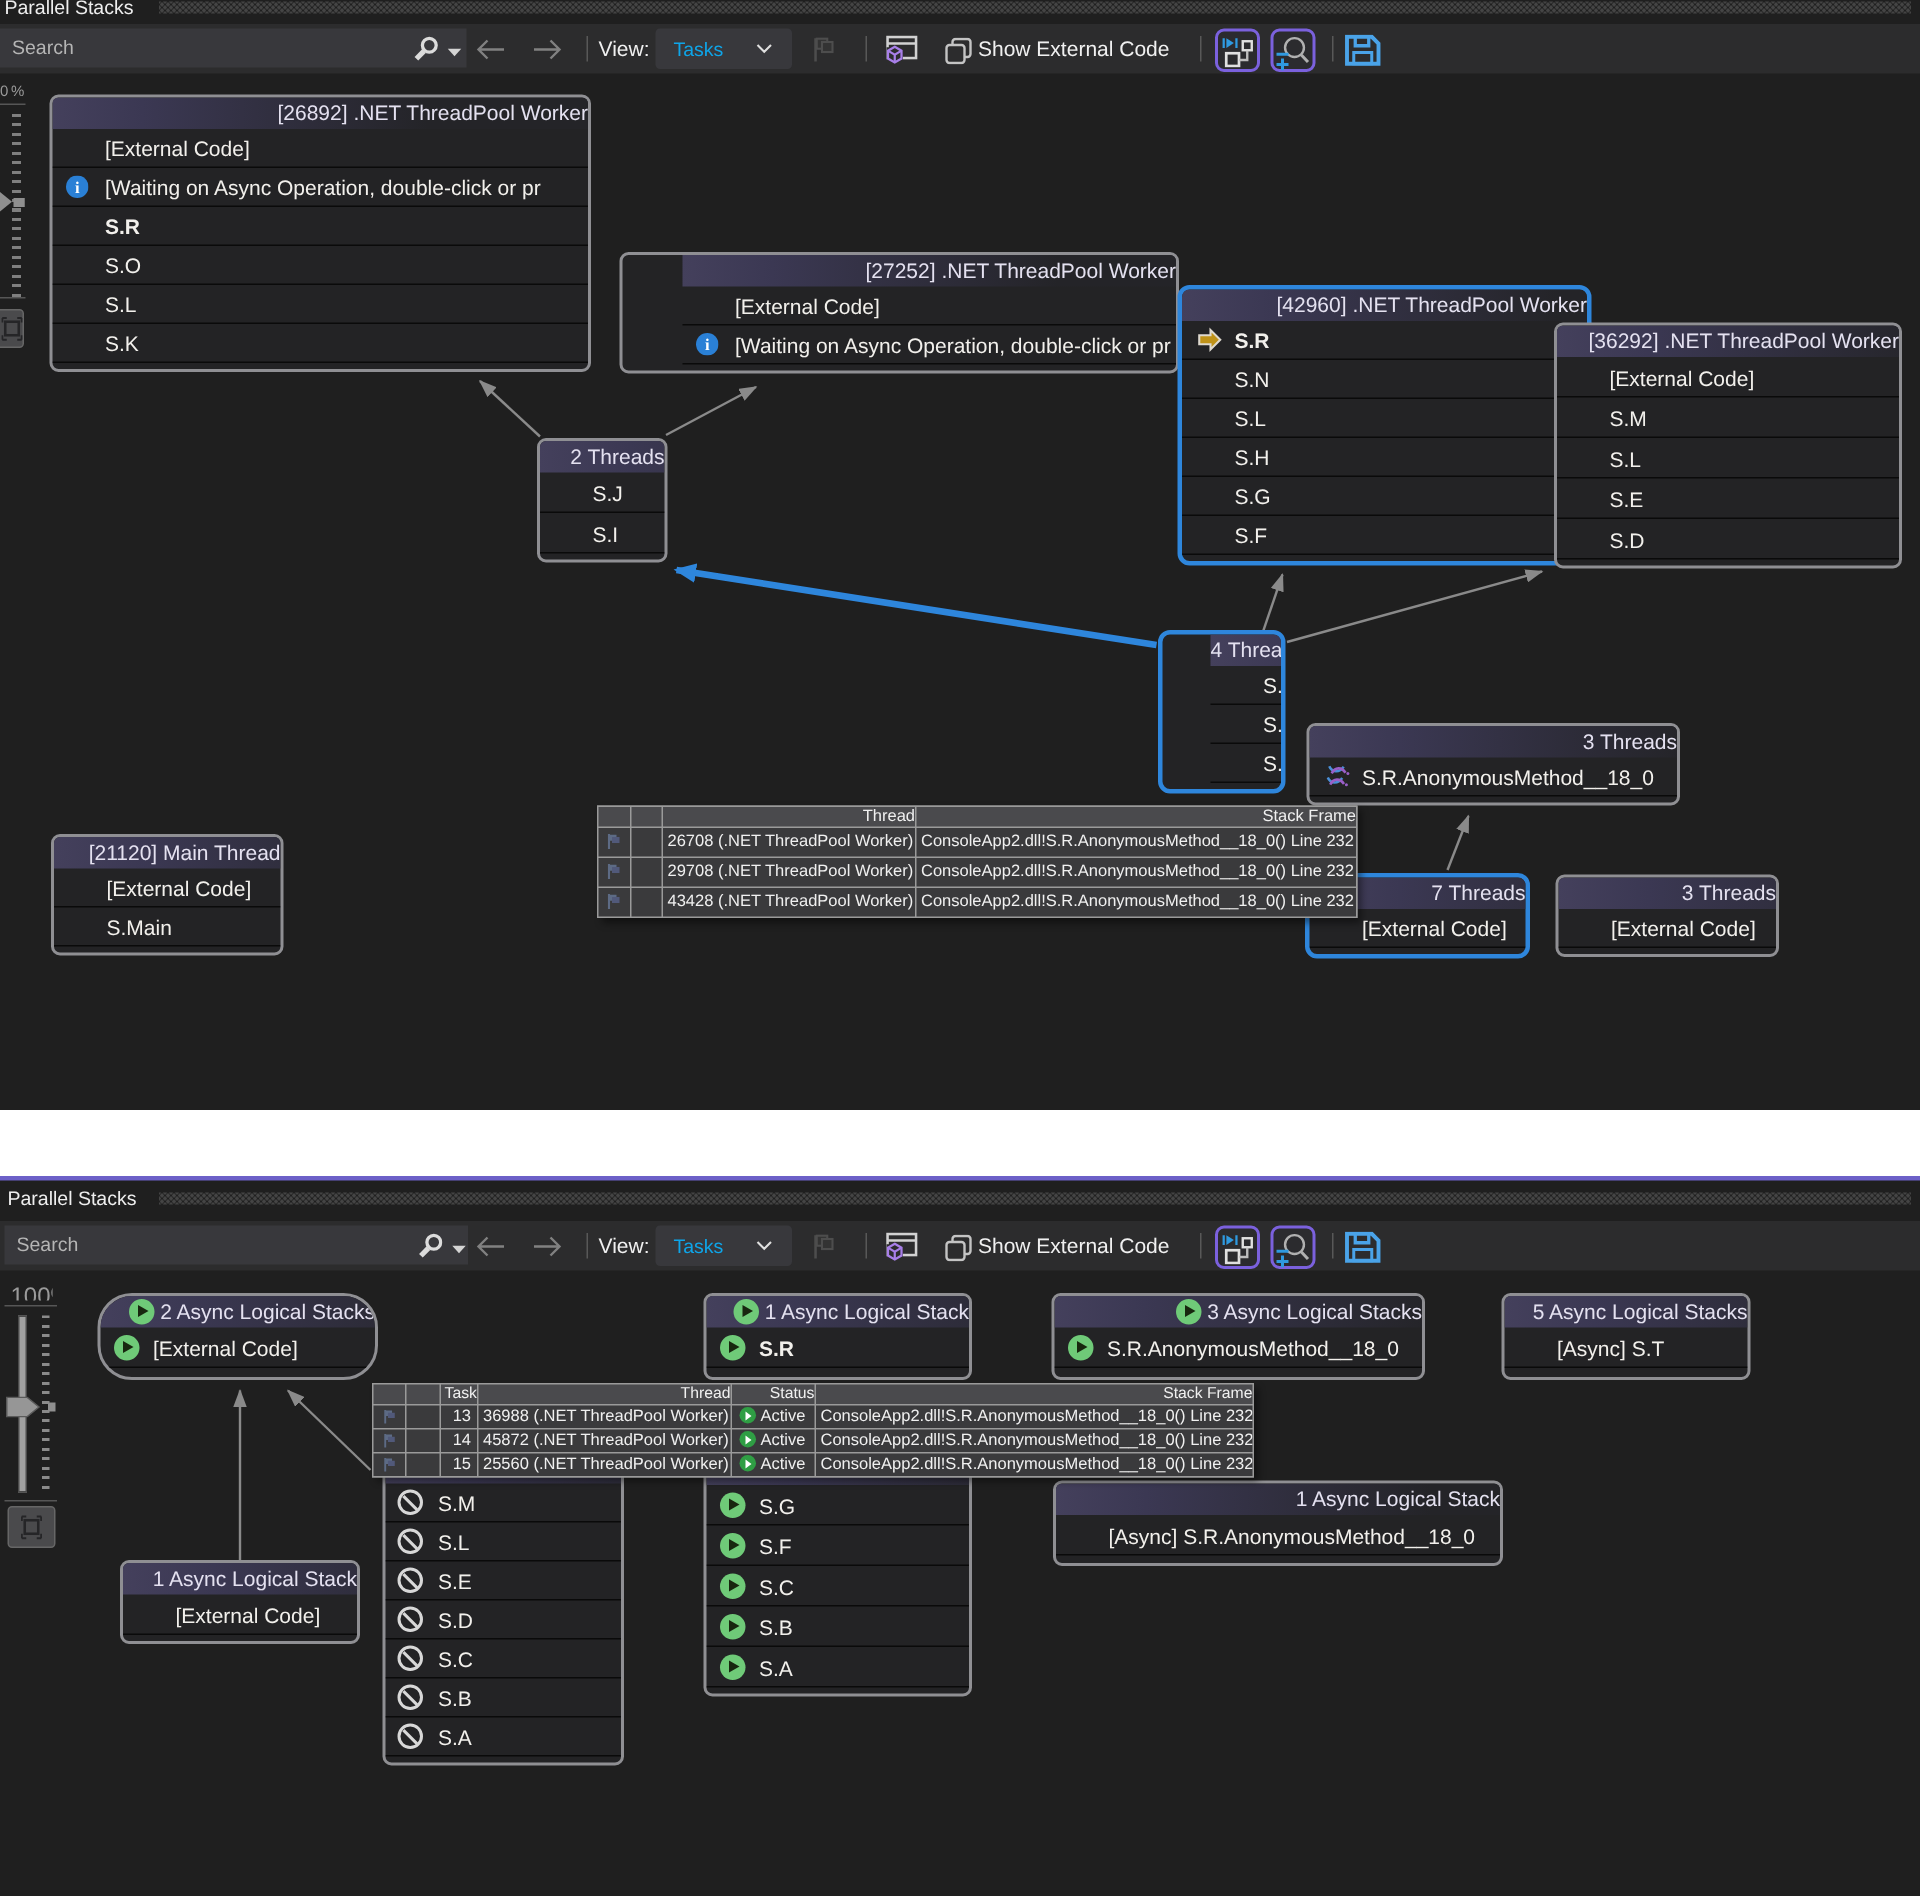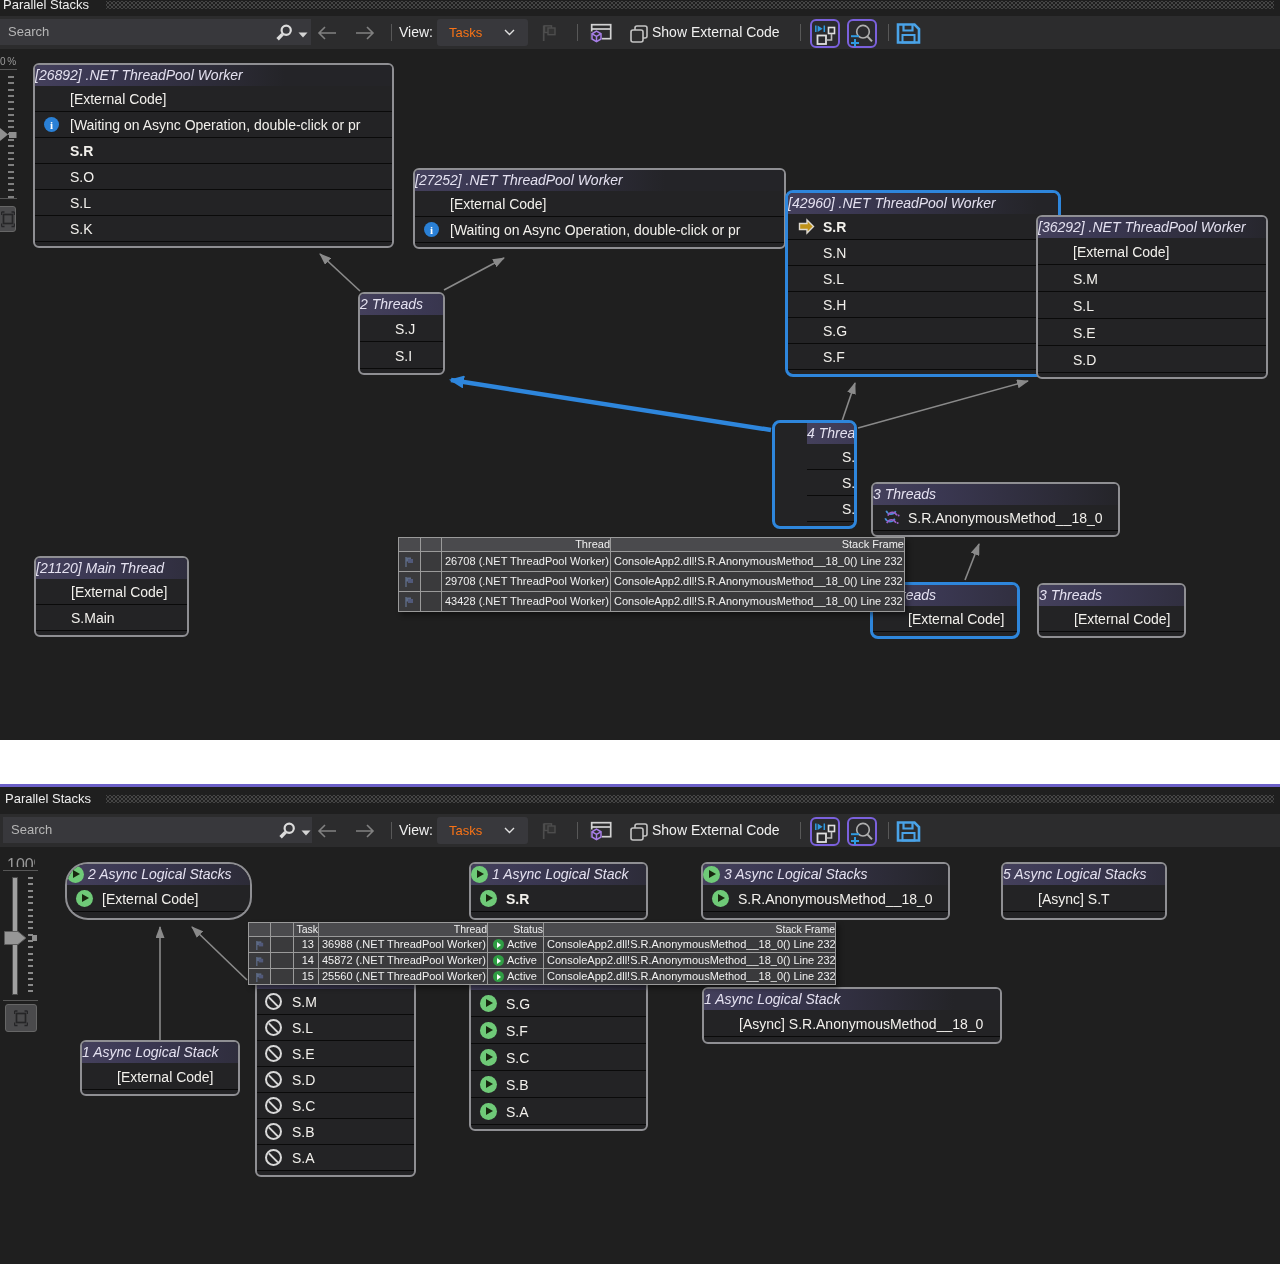--- a/index.html
+++ b/index.html
@@ -6,25 +6,25 @@
 body{width:1280px;height:1264px;position:relative;background:#ffffff;font-family:"Liberation Sans",sans-serif;overflow:hidden;}
 .abs{position:absolute;}
 #p1{position:absolute;left:0;top:0;width:1280px;height:740px;background:#1f1f1f;overflow:hidden;}
 #p2{position:absolute;left:0;top:784px;width:1280px;height:480px;background:#1f1f1f;overflow:hidden;border-top:3px solid #6c60c8;box-sizing:border-box;}
 .ptitle{position:absolute;color:#eeeeee;font-size:13px;white-space:nowrap;}
 .grip{position:absolute;background-image:radial-gradient(circle,#454545 1px,transparent 1.4px),radial-gradient(circle,#454545 1px,transparent 1.4px);background-size:4px 4px;background-position:0 0,2px 2px;}
 .tbar{position:absolute;left:0;width:1280px;height:33px;background:#2c2c2d;}
 .sbox{position:absolute;top:3px;height:26px;background:#38383c;color:#b5b5b5;font-size:13px;line-height:26px;}
 .sep{position:absolute;top:8px;width:1px;height:17px;background:#585858;}
 .tlabel{position:absolute;top:0;height:33px;line-height:33px;color:#f0f0f0;font-size:14px;white-space:nowrap;}
-.combo{position:absolute;top:3px;width:91px;height:27px;background:#38383c;border-radius:3px;color:#f97316;font-size:13px;line-height:27px;}
+.combo{position:absolute;top:3px;width:91px;height:27px;background:#38383c;border-radius:3px;color:#0ea5e9;font-size:13px;line-height:27px;}
 .tgl{position:absolute;top:3px;width:30px;height:29px;border:2px solid #7b61dd;border-radius:6px;background:#2b2b2e;box-sizing:border-box;}
 .node{position:absolute;background:#232325;border:2px solid #8f8f93;border-radius:6px;box-sizing:border-box;color:#f2f0ec;font-size:14px;overflow:hidden;}
 .node.cur{border:3px solid #2e86dc;border-radius:8px;}
-.hdr{height:21px;line-height:21px;background:linear-gradient(90deg,#44405c 0px,#3b3853 60px,#242428 250px);text-align:left;color:#e4e1f0;white-space:nowrap;overflow:hidden;font-style:italic;}
+.hdr{height:21px;line-height:21px;background:linear-gradient(90deg,#44405c 0px,#3b3853 60px,#242428 250px);text-align:right;color:#e4e1f0;white-space:nowrap;overflow:hidden;}
 .row{height:25px;line-height:27px;border-bottom:1px solid #0a0a0a;padding-left:35px;white-space:nowrap;overflow:hidden;position:relative;}
 .b{font-weight:bold;}
 .ic{position:absolute;left:9px;top:4px;}
 .row27{height:26px;line-height:28px;}
 .th{background:#4a4a4d;height:13px;line-height:13px;text-align:right;font-size:11px;}
 .td{background:#3a3a3c;height:19px;line-height:19px;white-space:nowrap;overflow:hidden;padding-left:3px;}
 .tdc{padding-left:0;text-align:center;}
 .td svg{display:inline-block;vertical-align:middle;}
 #btable .td{height:15px;line-height:15px;font-size:11px;}
 #btable .th{font-size:10.5px;}
@@ -147,21 +147,21 @@
 <div class="row">[External Code]</div>
 <div class="row"><svg class="ic" style="top:5px;" width="15" height="15" viewBox="0 0 15 15">
           <circle cx="7.5" cy="7.5" r="7.5" fill="#2a80d6"></circle>
           <text x="7.5" y="11.5" font-size="11" font-family="Liberation Serif" font-weight="bold" fill="#ffffff" text-anchor="middle">i</text>
         </svg>[Waiting on Async Operation, double-click or pr</div>
 <div class="row b">S.R</div>
 <div class="row">S.O</div>
 <div class="row">S.L</div>
 <div class="row">S.K</div>
 </div>
-<div class="node" style="left:413px;top:168px;width:373px;height:81px;">
+<div class="node" style="left:413px;top:168px;width:373px;height:81px;padding-left:40px;">
 <div class="hdr">[27252] .NET ThreadPool Worker</div>
 <div class="row">[External Code]</div>
 <div class="row"><svg class="ic" style="top:5px;" width="15" height="15" viewBox="0 0 15 15">
           <circle cx="7.5" cy="7.5" r="7.5" fill="#2a80d6"></circle>
           <text x="7.5" y="11.5" font-size="11" font-family="Liberation Serif" font-weight="bold" fill="#ffffff" text-anchor="middle">i</text>
         </svg>[Waiting on Async Operation, double-click or pr</div>
 </div>
 <div class="node cur" style="left:785px;top:190px;width:276px;height:187px;">
 <div class="hdr">[42960] .NET ThreadPool Worker</div>
 <div class="row b"><svg class="ic" style="top:4px;left:10px;" width="17" height="17" viewBox="0 0 17 17">

